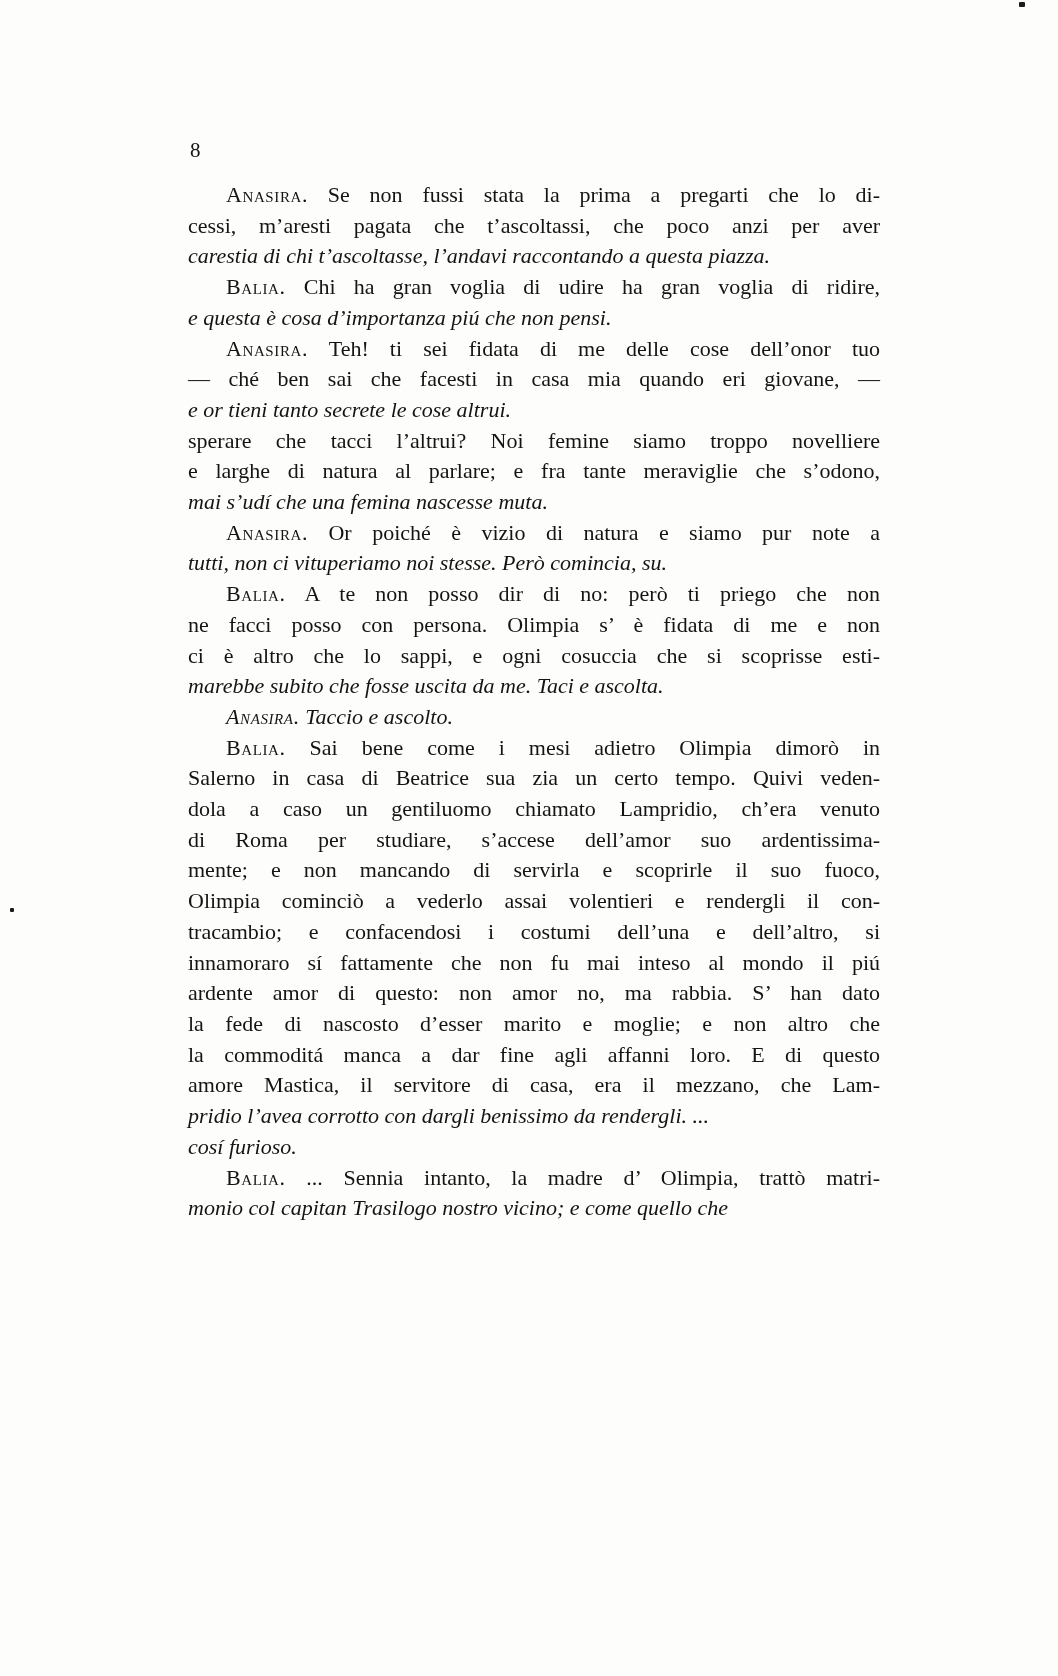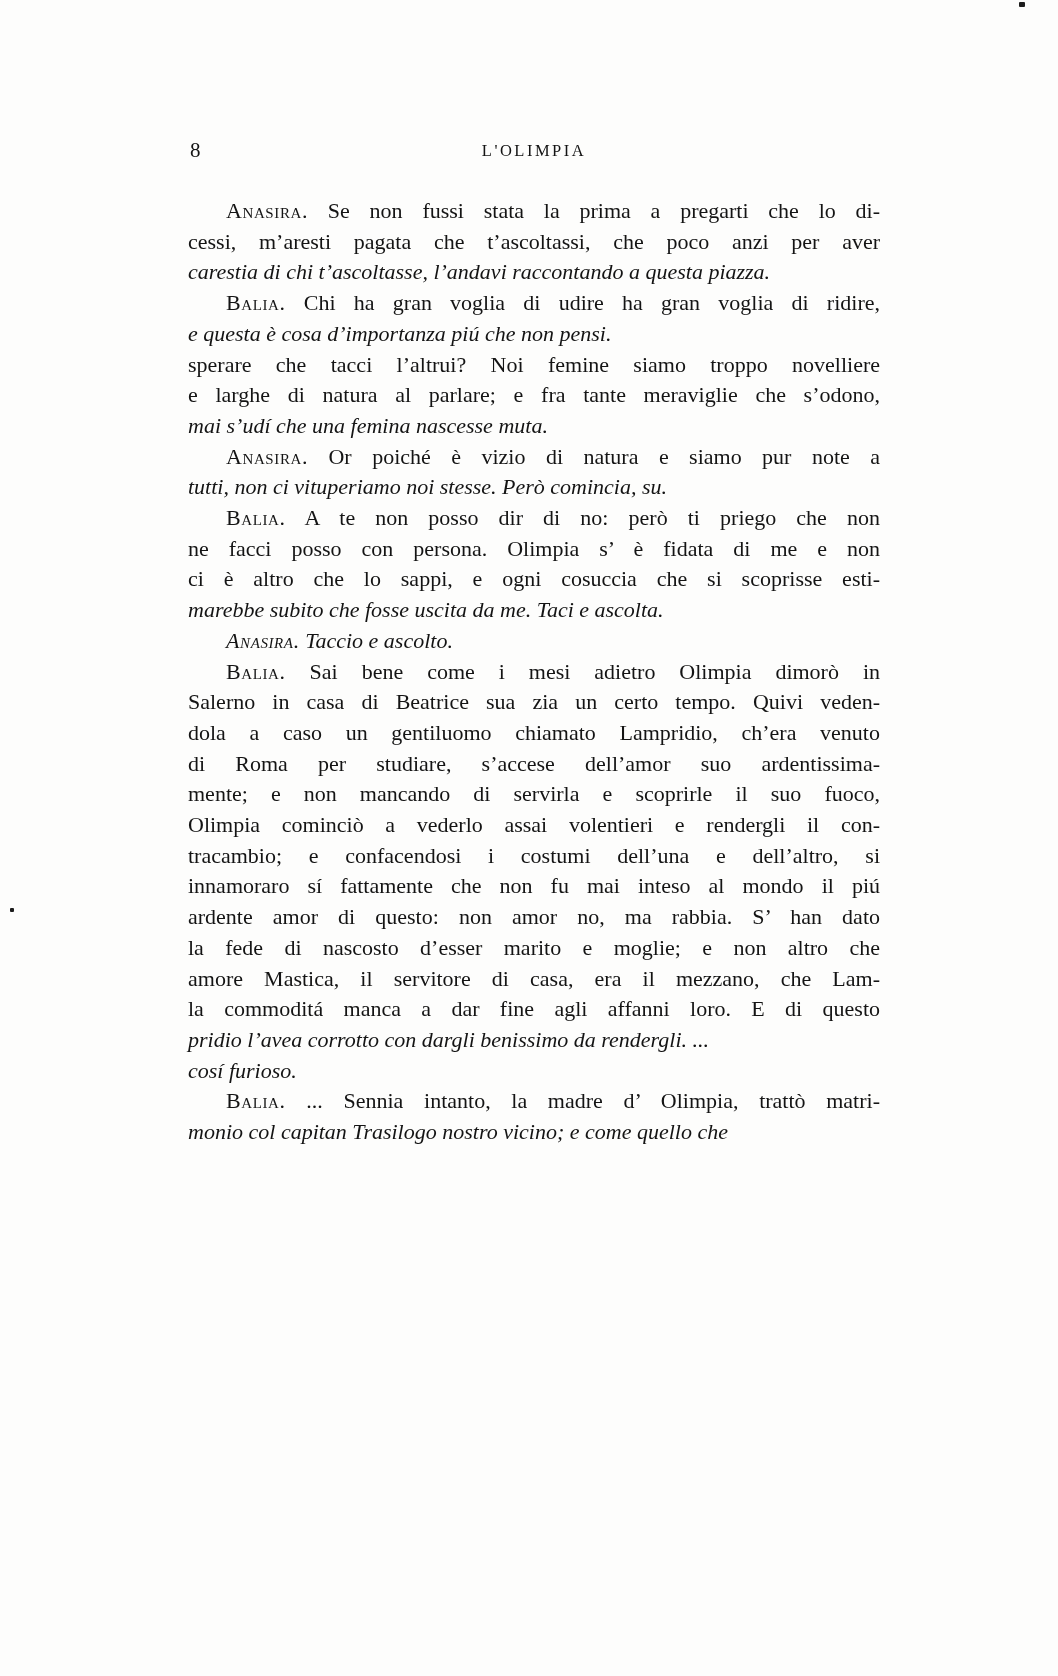--- a/index.html
+++ b/index.html
@@ -34,21 +34,21 @@
     position: absolute;
     left: 0;
     right: 0;
     top: 3px;
     text-align: center;
     font-size: 16.5px;
     letter-spacing: 2.5px;
   }
   .text-block {
     position: absolute;
-    top: 196px;
+    top: 180px;
     left: 188px;
     width: 692px;
     font-size: 22px;
     line-height: 30.7px;
   }
   p.para {
     margin: 0;
     padding: 0;
   }
   .line {
@@ -85,32 +85,36 @@
     height: 4px;
   }
 </style>
 </head>
 <body>
 
 <div class="page">
 
   <header class="running-head">
     <span class="page-number">8</span>
-    <span class="running-title">L'OLIMPIA</span>
   </header>
 
   <main class="text-block" id="text-block">
       <p class="para">
         <span class="line first"><span class="speaker">Anasira.</span> <span>Se non fussi stata la prima a pregarti che lo di-</span></span>
         <span class="line">cessi, m’aresti pagata che t’ascoltassi, che poco anzi per aver</span>
         <span class="line last">carestia di chi t’ascoltasse, l’andavi raccontando a questa piazza.</span>
       </p>
       <p class="para">
         <span class="line first"><span class="speaker">Balia.</span> <span>Chi ha gran voglia di udire ha gran voglia di ridire,</span></span>
         <span class="line last">e questa è cosa d’importanza piú che non pensi.</span>
+      </p>
+      <p class="para">
+        <span class="line first"><span class="speaker">Anasira.</span> <span>Teh! ti sei fidata di me delle cose dell’onor tuo</span></span>
+        <span class="line">— ché ben sai che facesti in casa mia quando eri giovane, —</span>
+        <span class="line last">e or tieni tanto secrete le cose altrui.</span>
       </p>
       <p class="para">
         <span class="line">sperare che tacci l’altrui? Noi femine siamo troppo novelliere</span>
         <span class="line">e larghe di natura al parlare; e fra tante meraviglie che s’odono,</span>
         <span class="line last">mai s’udí che una femina nascesse muta.</span>
       </p>
       <p class="para">
         <span class="line first"><span class="speaker">Anasira.</span> <span>Or poiché è vizio di natura e siamo pur note a</span></span>
         <span class="line last">tutti, non ci vituperiamo noi stesse. Però comincia, su.</span>
       </p>
@@ -127,22 +131,22 @@
         <span class="line first"><span class="speaker">Balia.</span> <span>Sai bene come i mesi adietro Olimpia dimorò in</span></span>
         <span class="line">Salerno in casa di Beatrice sua zia un certo tempo. Quivi veden-</span>
         <span class="line">dola a caso un gentiluomo chiamato Lampridio, ch’era venuto</span>
         <span class="line">di Roma per studiare, s’accese dell’amor suo ardentissima-</span>
         <span class="line">mente; e non mancando di servirla e scoprirle il suo fuoco,</span>
         <span class="line">Olimpia cominciò a vederlo assai volentieri e rendergli il con-</span>
         <span class="line">tracambio; e confacendosi i costumi dell’una e dell’altro, si</span>
         <span class="line">innamoraro sí fattamente che non fu mai inteso al mondo il piú</span>
         <span class="line">ardente amor di questo: non amor no, ma rabbia. S’ han dato</span>
         <span class="line">la fede di nascosto d’esser marito e moglie; e non altro che</span>
+        <span class="line">la commoditá manca a dar fine agli affanni loro. E di questo</span>
         <span class="line">amore Mastica, il servitore di casa, era il mezzano, che Lam-</span>
-        <span class="line">la commoditá manca a dar fine agli affanni loro. E di questo</span>
         <span class="line last">pridio l’avea corrotto con dargli benissimo da rendergli. ...</span>
       </p>
       <p class="para">
         <span class="line last">cosí furioso.</span>
       </p>
       <p class="para">
         <span class="line first"><span class="speaker">Balia.</span> <span>... Sennia intanto, la madre d’ Olimpia, trattò matri-</span></span>
         <span class="line last">monio col capitan Trasilogo nostro vicino; e come quello che</span>
       </p>
     </main>

